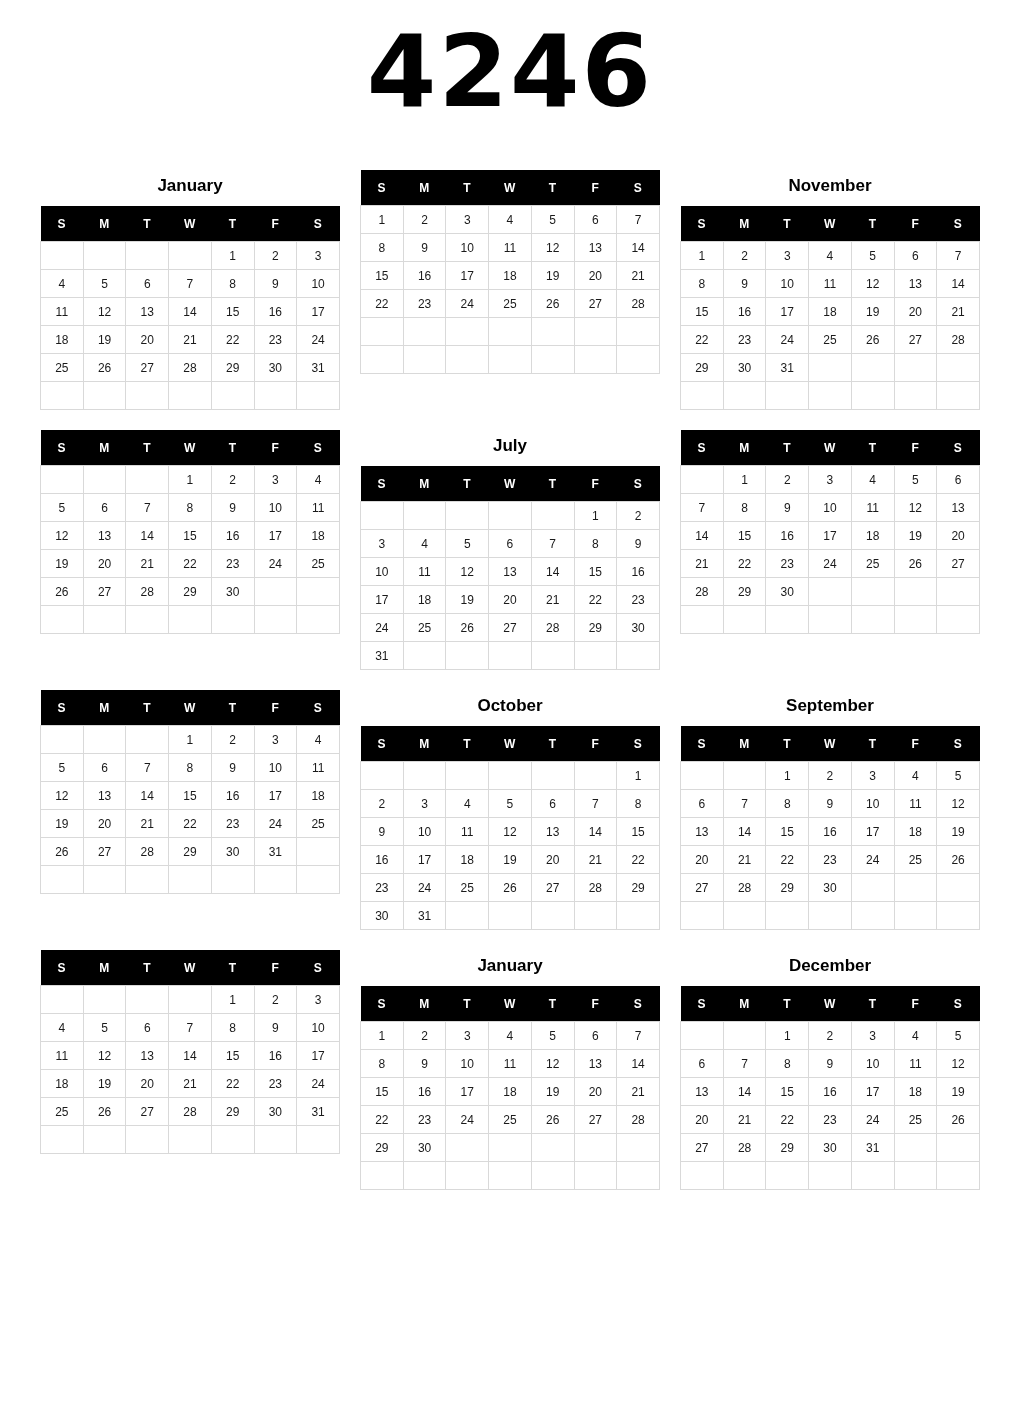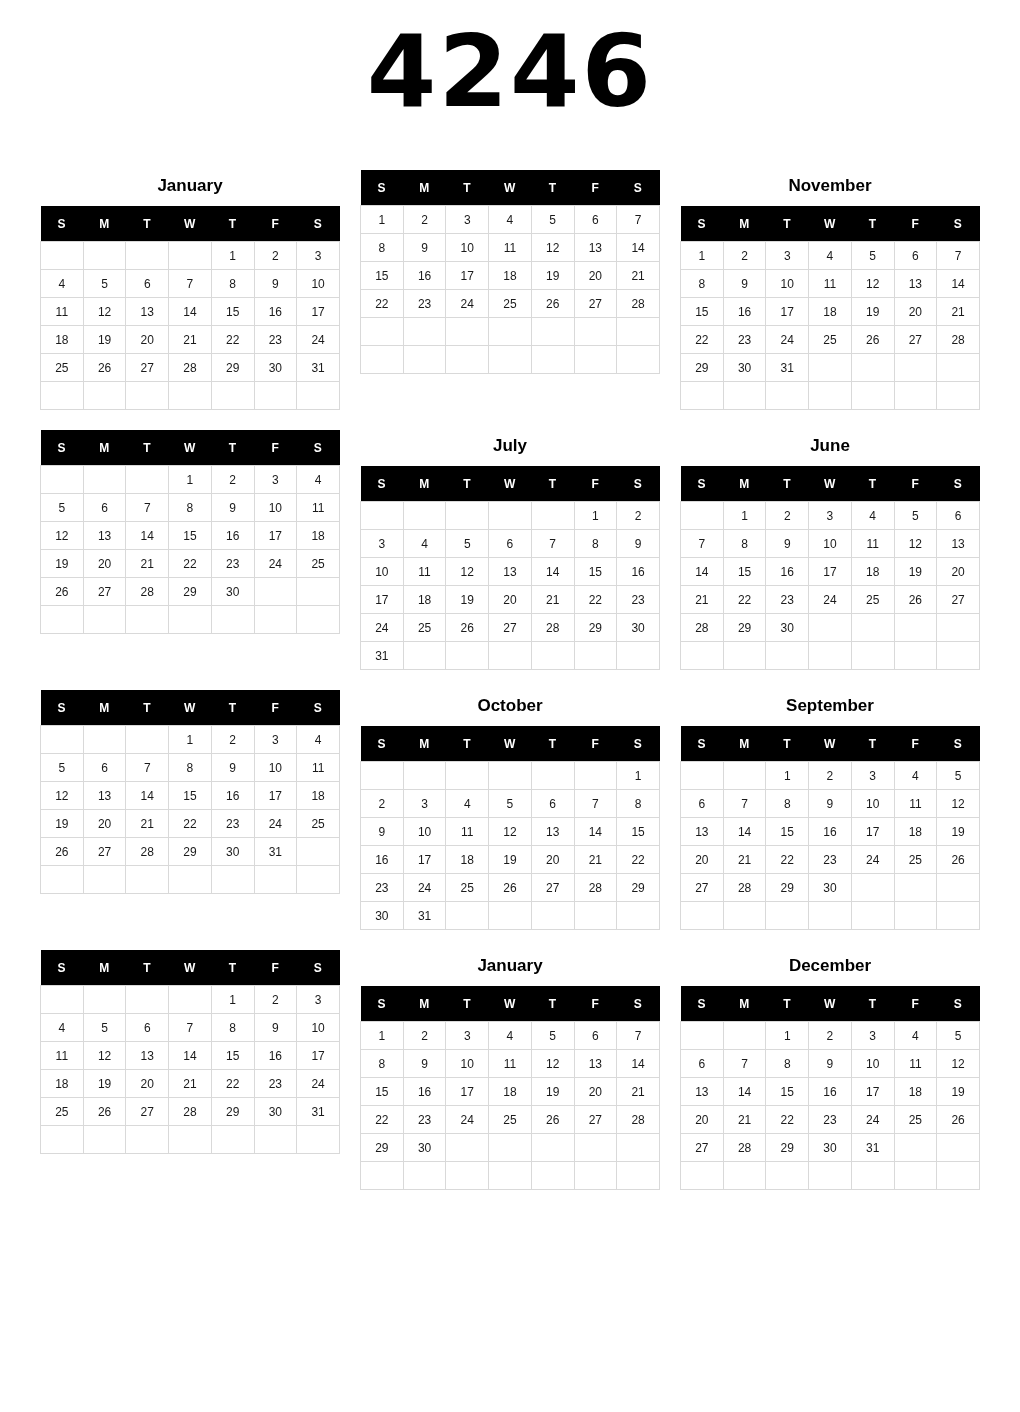--- a/index.html
+++ b/index.html
@@ -435,21 +435,20 @@
               <td class="empty"></td>
               <td class="empty"></td>
               <td class="empty"></td>
               <td class="empty"></td>
               <td class="empty"></td>
             </tr>
           </tbody>
         </table>
       </div>
       <div class="month">
-        <div class="month-name">June</div>
         <table class="cal">
           <thead>
             <tr>
               <th>S</th>
               <th>M</th>
               <th>T</th>
               <th>W</th>
               <th>T</th>
               <th>F</th>
               <th>S</th>

